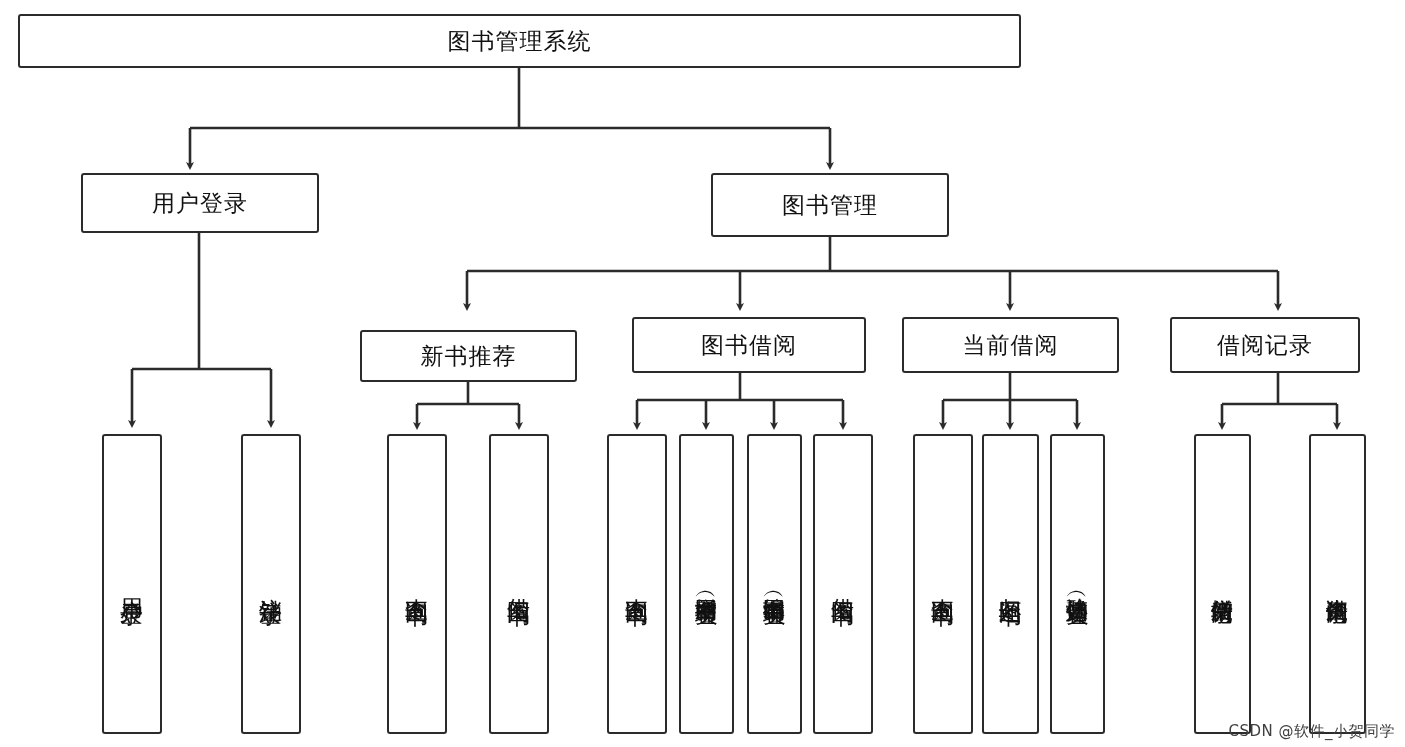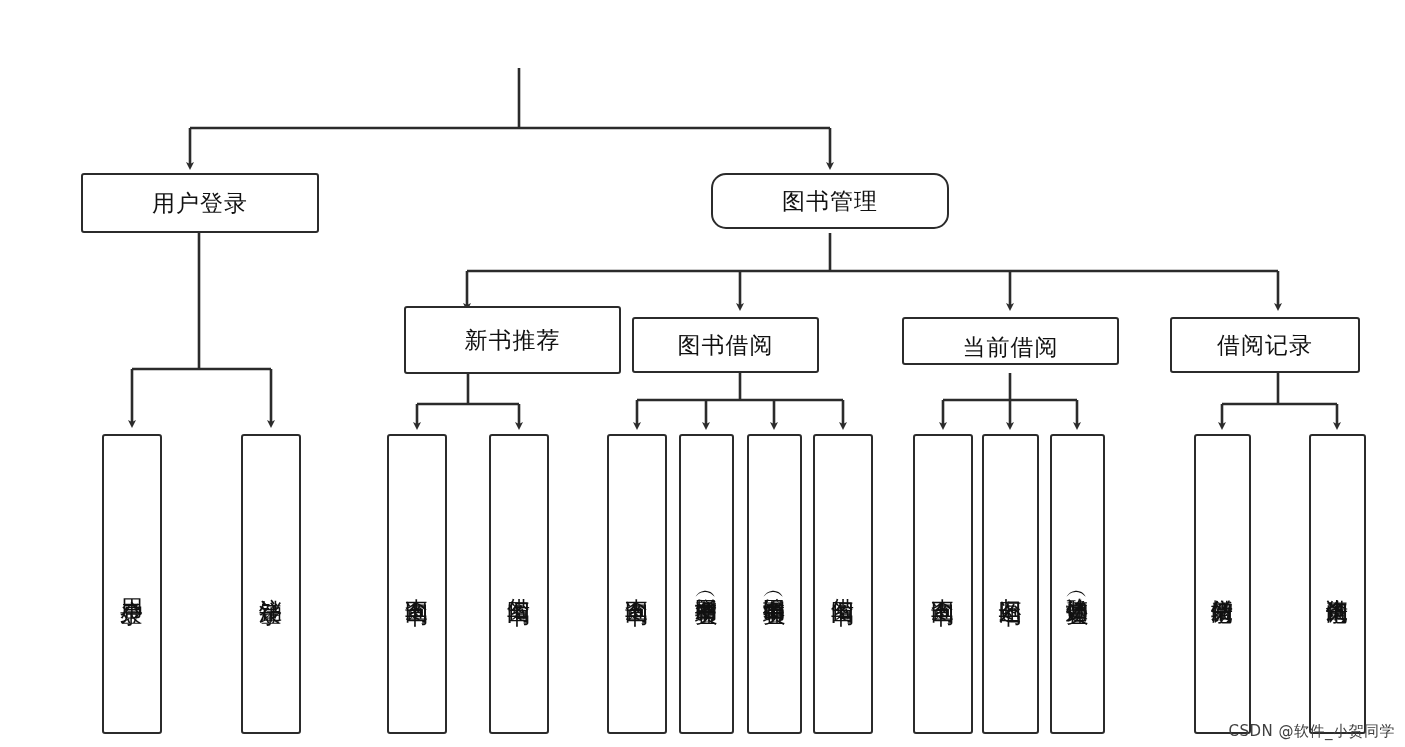--- a/index.html
+++ b/index.html
@@ -108,38 +108,41 @@
       <path d="M1010,400 L1010,426" marker-end="url(#arrow)"></path>
       <path d="M1077,400 L1077,426" marker-end="url(#arrow)"></path>
 
       <path d="M1278,373 L1278,404"></path>
       <path d="M1222,404 L1337,404"></path>
       <path d="M1222,404 L1222,426" marker-end="url(#arrow)"></path>
       <path d="M1337,404 L1337,426" marker-end="url(#arrow)"></path>
     </g>
   </svg>
 
+  <div class="node h" style="left:18px; top:14px; width:1003px; height:54px;">
+    <span>图书管理系统</span>
+  </div>
 
   <div class="node h" style="left:81px; top:173px; width:238px; height:60px;">
     <span>用户登录</span>
   </div>
 
-  <div class="node h" style="left:711px; top:173px; width:238px; height:56px;border-radius:15px;">
+  <div class="node h" style="left:711px; top:173px; width:238px; height:64px;">
     <span>图书管理</span>
   </div>
 
-  <div class="node h" style="left:360px; top:306px; width:217px; height:68px;margin-left:44px;">
+  <div class="node h" style="left:360px; top:330px; width:217px; height:52px;">
     <span>新书推荐</span>
   </div>
 
-  <div class="node h" style="left:632px; top:317px; width:187px; height:56px;">
+  <div class="node h" style="left:632px; top:317px; width:234px; height:56px;">
     <span>图书借阅</span>
   </div>
 
-  <div class="node h" style="left:902px; top:317px; width:217px; height:48px;align-items:flex-end;">
+  <div class="node h" style="left:902px; top:317px; width:217px; height:56px;">
     <span>当前借阅</span>
   </div>
 
   <div class="node h" style="left:1170px; top:317px; width:190px; height:56px;">
     <span>借阅记录</span>
   </div>
 
   <div class="node v" style="left:102px; top:434px; width:60px; height:300px;">
     <span>用户登录</span>
   </div>

